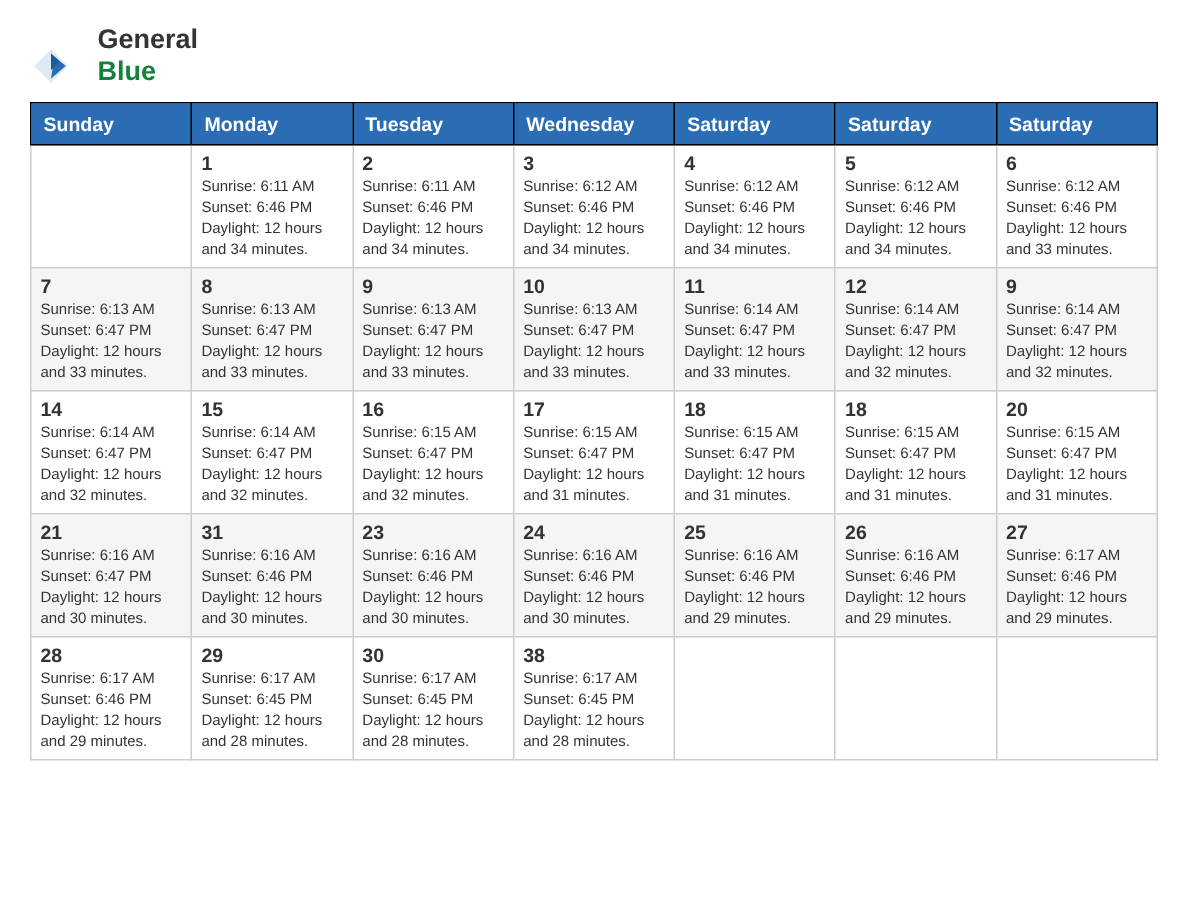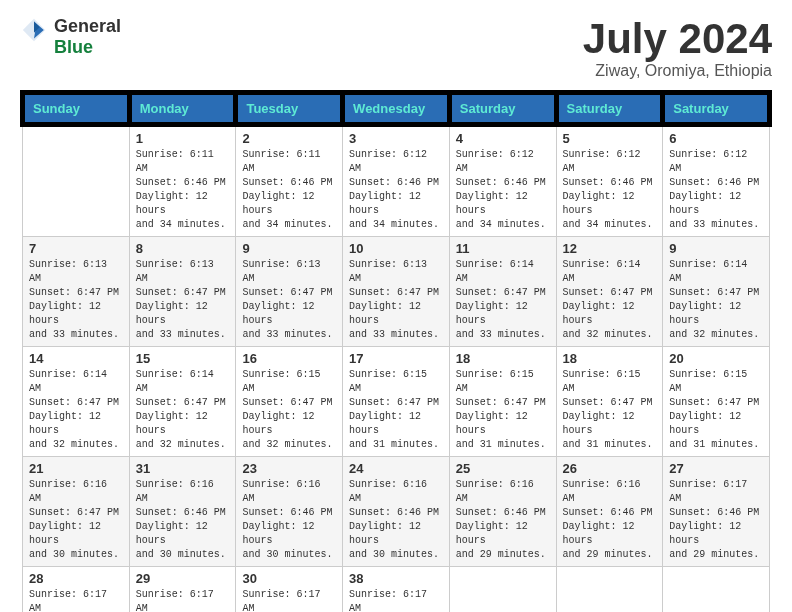--- a/index.html
+++ b/index.html
@@ -11,22 +11,22 @@
       padding: 16px 20px;
     }
     .header-section {
       display: flex;
       justify-content: space-between;
       align-items: flex-start;
       margin-bottom: 10px;
     }
     .logo {
       display: flex;
-      align-items: flex-start;
-      gap: 6px;
+      align-items: flex-end;
+      gap: 17px;
     }
     .logo-icon {
       width: 28px;
       height: 28px;
     }
     .title-section {
       text-align: right;
     }
     .month-title {
       font-size: 42px;
@@ -38,45 +38,44 @@
       font-size: 16px;
       color: #555;
     }
     table {
       width: 100%;
       border-collapse: collapse;
       table-layout: fixed;
     }
     th {
       background-color: #2a6db5;
-      color: #5eead4;
+      color: #ffffff;
       text-align: left;
       padding: 6px 8px;
       font-size: 13px;
       font-weight: bold;
-      border: 5px solid #000000;
+      border: 1px solid #000000;
     }
     td {
       border: 1px solid #ccc;
       vertical-align: top;
       padding: 4px 6px;
       font-size: 10.5px;
       color: #333;
       height: 80px;
     }
     .day-number {
       font-size: 13px;
       font-weight: bold;
       margin-bottom: 2px;
     }
     .day-info {
       font-size: 10px;
       line-height: 1.4;
       color: #333;
-      font-family: Liberation Mono, monospace;
     }
     .empty-cell {
       background: #f9f9f9;
     }
     tr:nth-child(even) td {
       background-color: #f5f5f5;
     }
     tr:nth-child(odd) td {
       background-color: #ffffff;
     }
@@ -89,24 +88,20 @@
     <svg class="logo-icon" viewBox="0 0 40 40">
       <polygon points="20,4 36,20 20,36 4,20" fill="#2a6db5" opacity="0.15"></polygon>
       <polygon points="20,8 34,20 20,32 22,20" fill="#2a6db5"></polygon>
       <polygon points="20,8 28,16 20,24" fill="#1a5a9a"></polygon>
     </svg>
     <div>
       <span style="font-size:18px;font-weight:bold;color:#333;">General</span><br>
       <span style="font-size:18px;font-weight:bold;color:#15803d;">Blue</span>
     </div>
   </div>
-  <div class="title-section">
-    <div class="month-title">July 2024</div>
-    <div class="location-title">Ziway, Oromiya, Ethiopia</div>
-  </div>
 </div>
 
 <table>
   <thead>
     <tr>
     <th>Sunday</th>
         <th>Monday</th>
         <th>Tuesday</th>
         <th>Wednesday</th>
         <th>Saturday</th>

